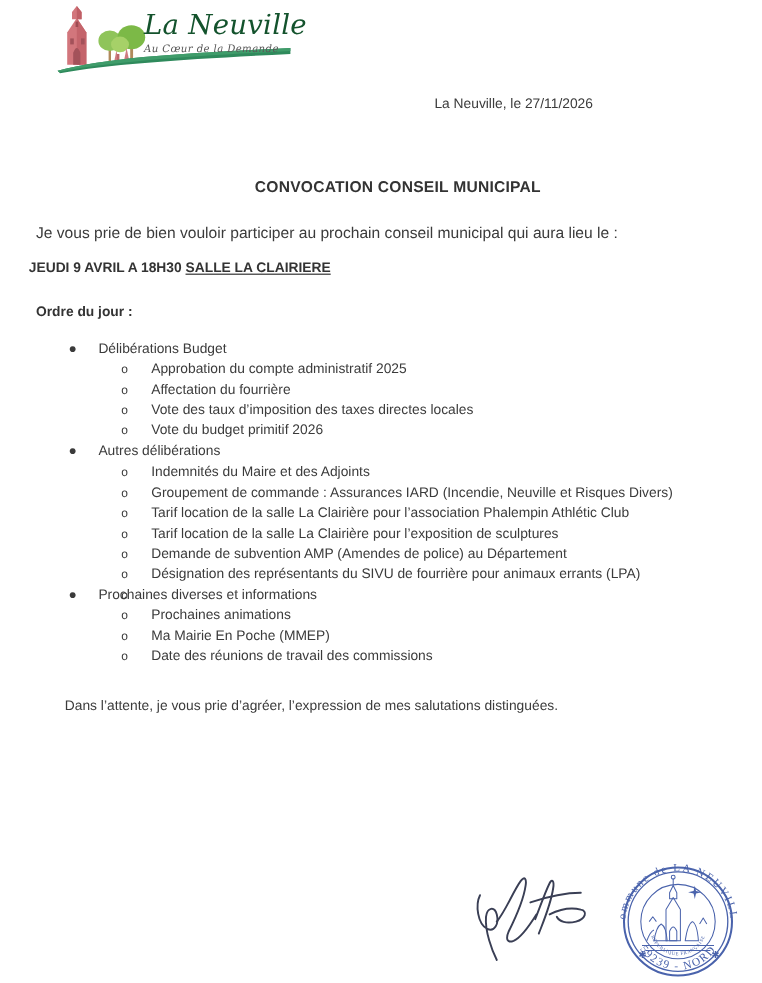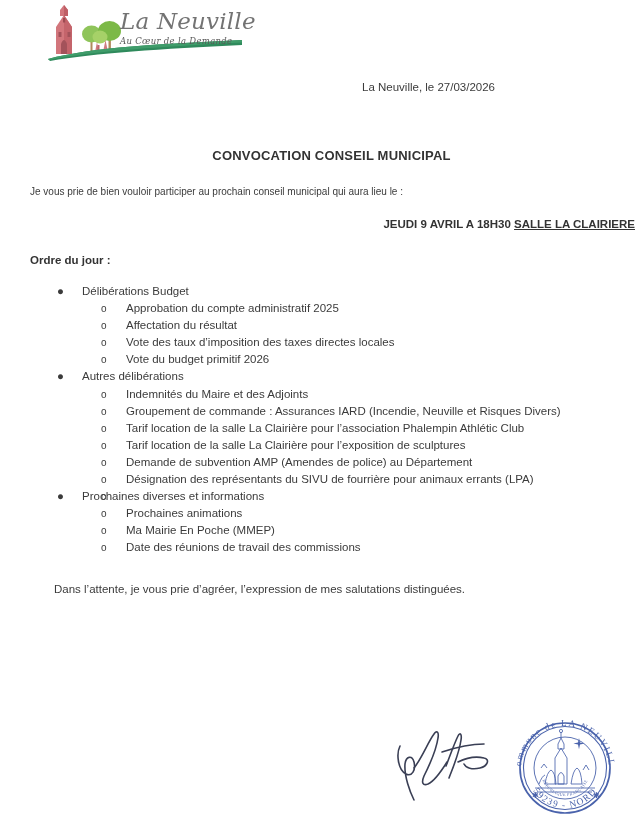--- a/index.html
+++ b/index.html
@@ -36,21 +36,21 @@
   .logo-wordmark {
     position: absolute;
     left: 78px;
     top: 6px;
     width: 130px;
   }
   .logo-name {
     font-family: "DejaVu Serif", serif;
     font-style: italic;
     font-size: 23px;
-    color: #737373;
+    color: #14532d;
     letter-spacing: 0.2px;
     line-height: 1;
     white-space: nowrap;
   }
   .logo-tagline {
     font-family: "DejaVu Serif", serif;
     font-style: italic;
     font-size: 8.5px;
     color: #585858;
     letter-spacing: 0.3px;
@@ -79,31 +79,31 @@
     font-size: 13px;
     font-weight: bold;
     letter-spacing: 0.2px;
     color: #333;
   }
 
   .intro {
     position: absolute;
     left: 30px;
     top: 186px;
-    font-size: 10px;
+    font-size: 13px;
     color: #3b3b3b;
     white-space: nowrap;
   }
 
   .meeting-line {
     position: absolute;
     left: 0;
     top: 218px;
     width: 635px;
-    text-align: right;
+    text-align: left;
     padding-left: 24px;
     box-sizing: border-box;
     font-size: 11.5px;
     font-weight: bold;
     color: #333;
   }
   .meeting-line .venue { text-decoration: underline; }
 
   .agenda-heading {
     position: absolute;
@@ -221,21 +221,21 @@
 
       <path d="M6 55 C 50 43, 120 40, 200 36 L200 41 C 120 45, 52 49, 8 57 Z" fill="#2f8a5c"></path>
       <path d="M6 55 C 50 43, 120 40, 200 36 L200 38.5 C 120 42.5, 52 47, 7 56 Z" fill="#3f9c6a"></path>
     </svg>
     <div class="logo-wordmark">
       <div class="logo-name">La Neuville</div>
       <div class="logo-tagline">Au Cœur de la Demande</div>
     </div>
   </div>
 
-  <div class="date-line">La Neuville, le 27/03/2026</div>
+  <div class="date-line">La Neuville, le 27/11/2026</div>
 
   <div class="doc-title">CONVOCATION CONSEIL MUNICIPAL</div>
 
   <div class="intro">Je vous prie de bien vouloir participer au prochain conseil municipal qui aura lieu le :</div>
 
   <div class="meeting-line">
     <span>JEUDI 9 AVRIL A 18H30</span><span>&nbsp;</span><span class="venue">SALLE LA CLAIRIERE</span>
   </div>
 
   <div class="agenda-heading">Ordre du jour :</div>
@@ -245,21 +245,21 @@
     <div class="l1">
       <span class="bullet">●</span>
       <span>Délibérations Budget</span>
     </div>
     <div class="l2">
       <span class="bullet">o</span>
       <span>Approbation du compte administratif 2025</span>
     </div>
     <div class="l2">
       <span class="bullet">o</span>
-      <span>Affectation du résultat</span>
+      <span>Affectation du fourrière</span>
     </div>
     <div class="l2">
       <span class="bullet">o</span>
       <span>Vote des taux d’imposition des taxes directes locales</span>
     </div>
     <div class="l2">
       <span class="bullet">o</span>
       <span>Vote du budget primitif 2026</span>
     </div>
 

